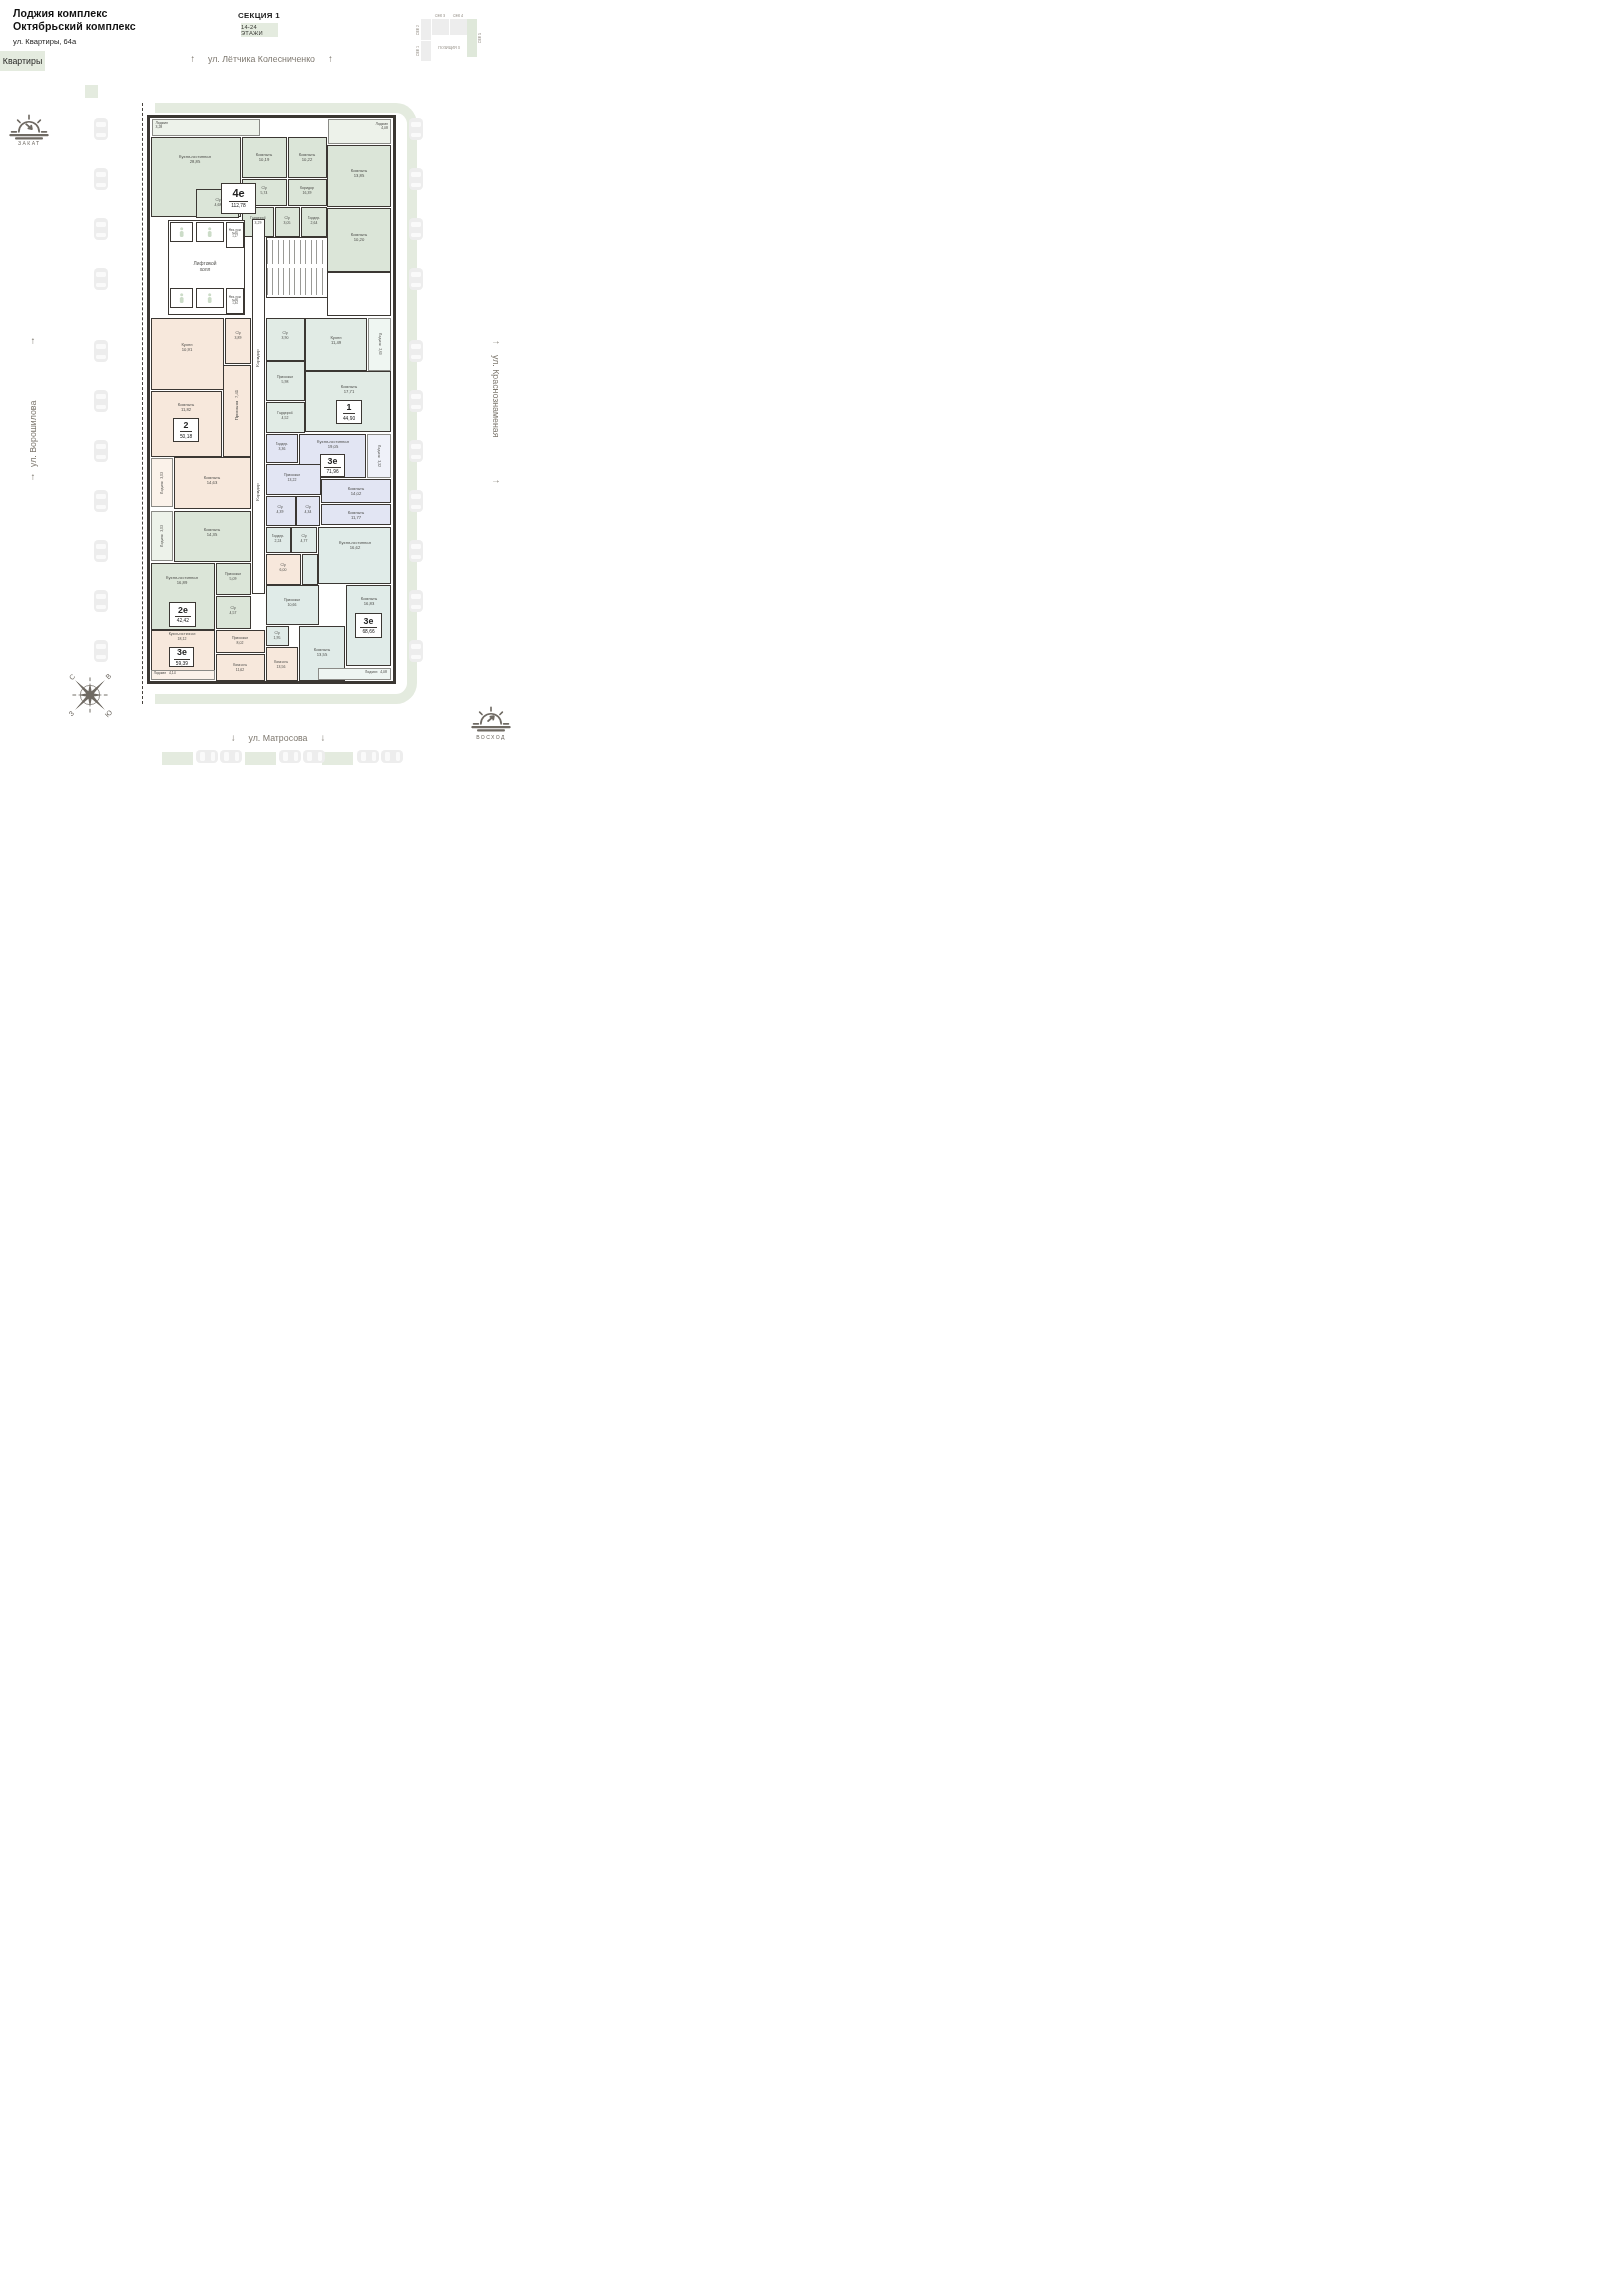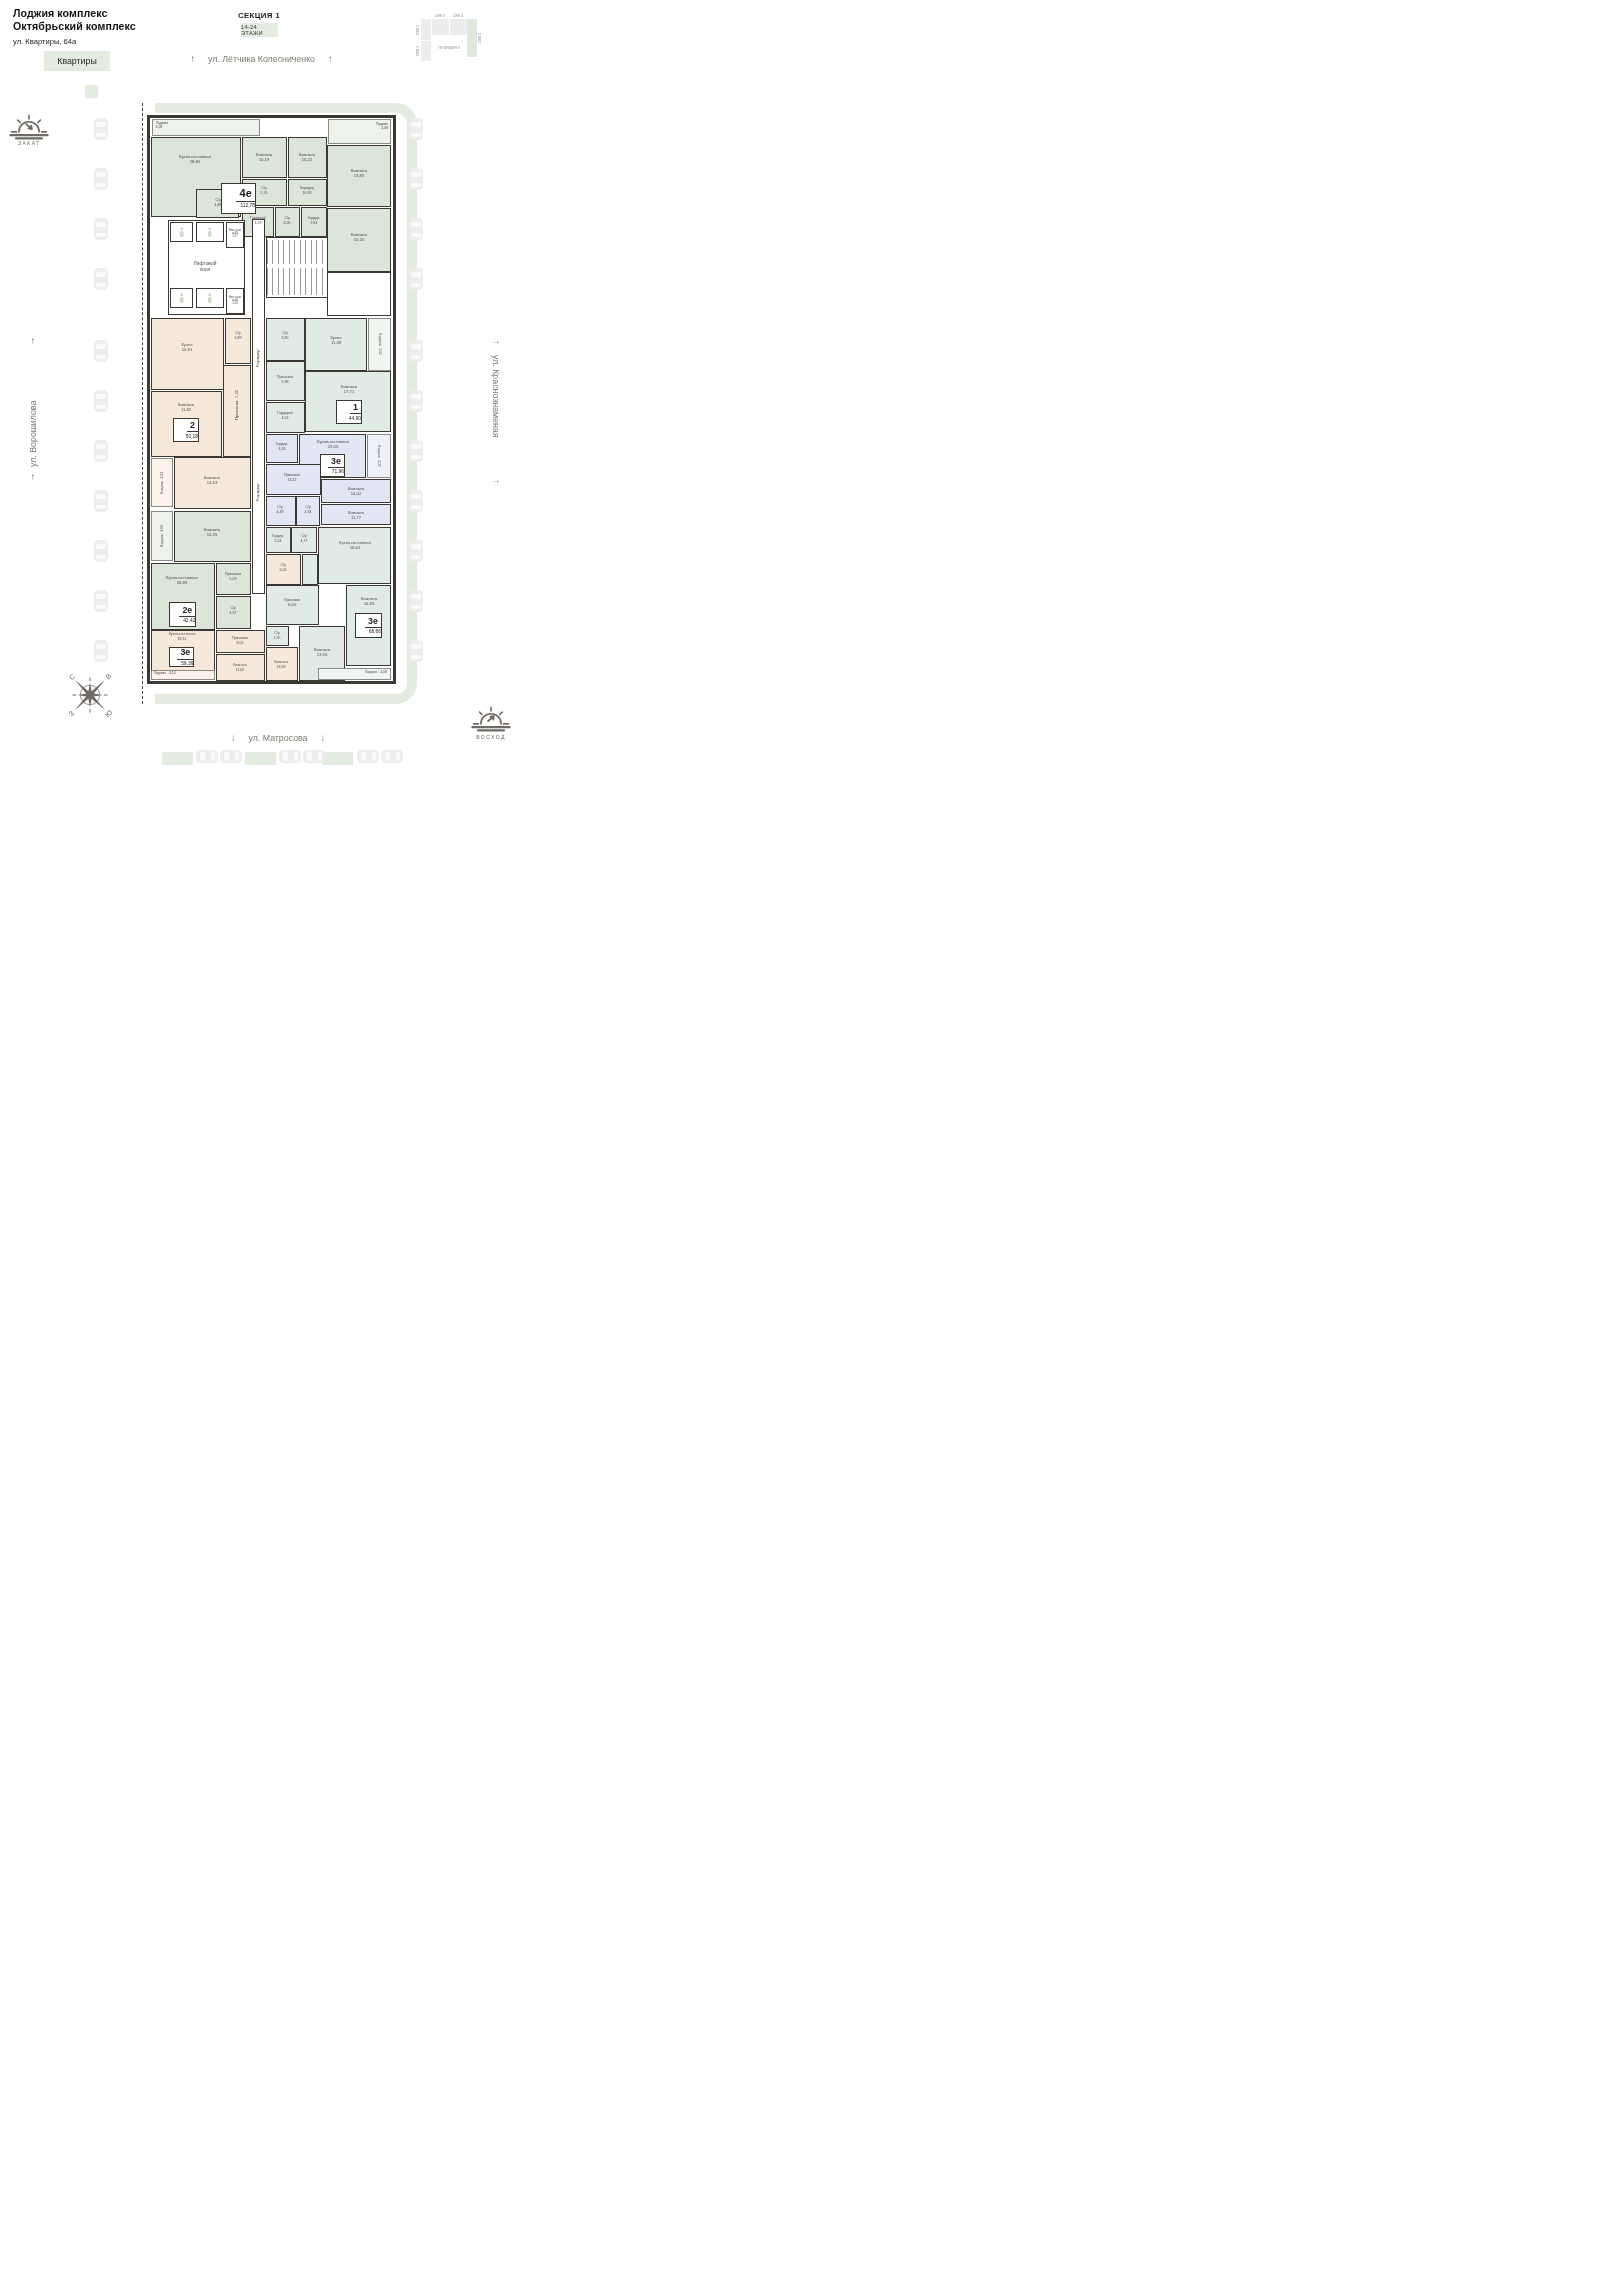--- a/index.html
+++ b/index.html
@@ -50,40 +50,40 @@
   .rl{position:absolute;transform:translate(-50%,-50%);text-align:center;color:#4c4c49;
       font-size:4.2px;line-height:1.3;z-index:5;width:max-content;max-width:39px;}
   .rl span{display:block;}
   .rlL{transform:none;text-align:left;}
   .rlR{transform:none;text-align:right;}
   .rl.s{font-size:3.5px;} .rl.xs{font-size:2.8px;line-height:1.15;max-width:15px;}
   .rotL{transform:translate(-50%,-50%) rotate(-90deg);white-space:nowrap;}
   .rotR{transform:translate(-50%,-50%) rotate(90deg);white-space:nowrap;}
   .rotL span,.rotR span{display:inline;margin:0 1.4px;}
   .bd{position:absolute;background:#fff;border:0.9px solid #3b3733;box-sizing:border-box;z-index:6;
-      display:flex;flex-direction:column;align-items:flex-end;justify-content:center;}
+      display:flex;flex-direction:column;align-items:center;justify-content:center;}
   .bd .num{font-weight:bold;font-size:8.8px;line-height:1;color:#222;border-bottom:0.7px solid #3b3733;
            padding:0 3.2px 1.4px;margin-bottom:1.4px;}
   .bd .tot{font-size:4.9px;color:#222;}
   .bd4 .num{font-size:11px;}
   .steps{position:absolute;background:repeating-linear-gradient(90deg,#9a9a96 0 0.5px,transparent 0.5px 5.5px);}
   .lift{display:flex;align-items:center;justify-content:center;}
   .sun-label{color:#6f6a63;font-size:5.1px;letter-spacing:1.4px;text-align:center;}
 </style>
 </head>
 <body>
 
 <div class="page">
 
   <div class="abs h1" style="left:13px;top:6.5px;">
     <div>Лоджия комплекс</div>
     <div>Октябрьский комплекс</div>
   </div>
   <div class="abs addr" style="left:13px;top:37px;">ул. Квартиры, 64а</div>
-  <div class="abs gbadge" style="left:0;top:51px;width:66px;height:20.3px;margin-left:44px;">
+  <div class="abs gbadge" style="left:0;top:51px;width:45px;height:20.3px;">
     <span>Квартиры</span>
   </div>
 
   <svg class="abs" style="left:8.3px;top:114px;" width="42" height="26" viewBox="0 0 100 64">
     <g fill="none" stroke="#6f6a63" stroke-width="4" stroke-linecap="round">
       <path d="M25 44 A25 25 0 0 1 75 44"></path>
       <path d="M50 12 V3 M28 21 L22 15 M72 21 L78 15 M7 44 H19 M81 44 H93"></path>
       <path d="M4 52 H96" stroke-width="5"></path>
       <path d="M18 60 H82" stroke-width="5"></path>
       <path d="M43 25 L57 37 M57 37 L48.5 35.5 M57 37 L55.5 28.5" stroke-width="4.5"></path>

